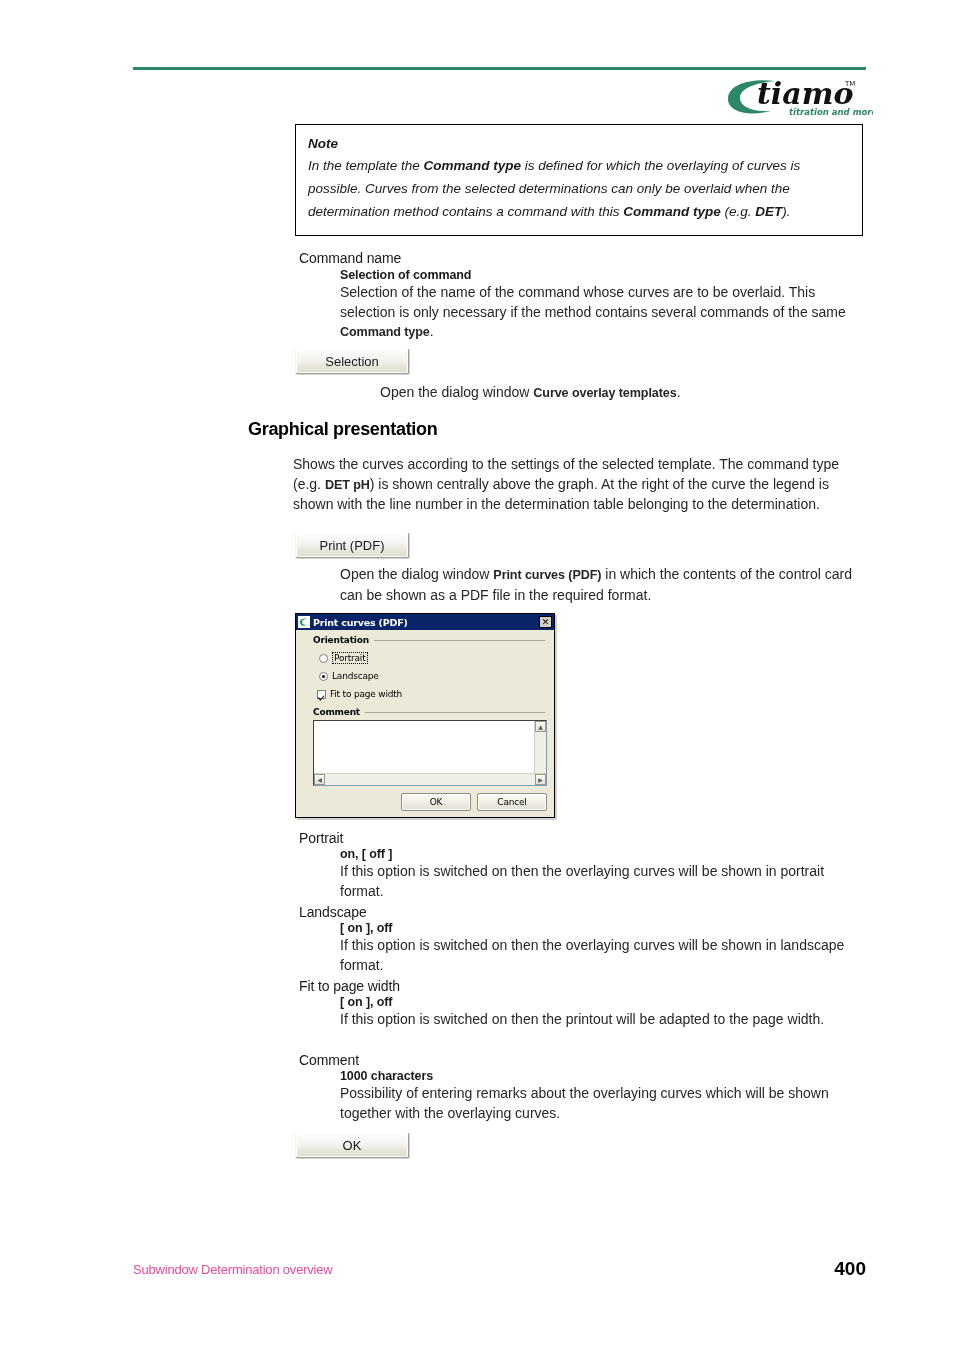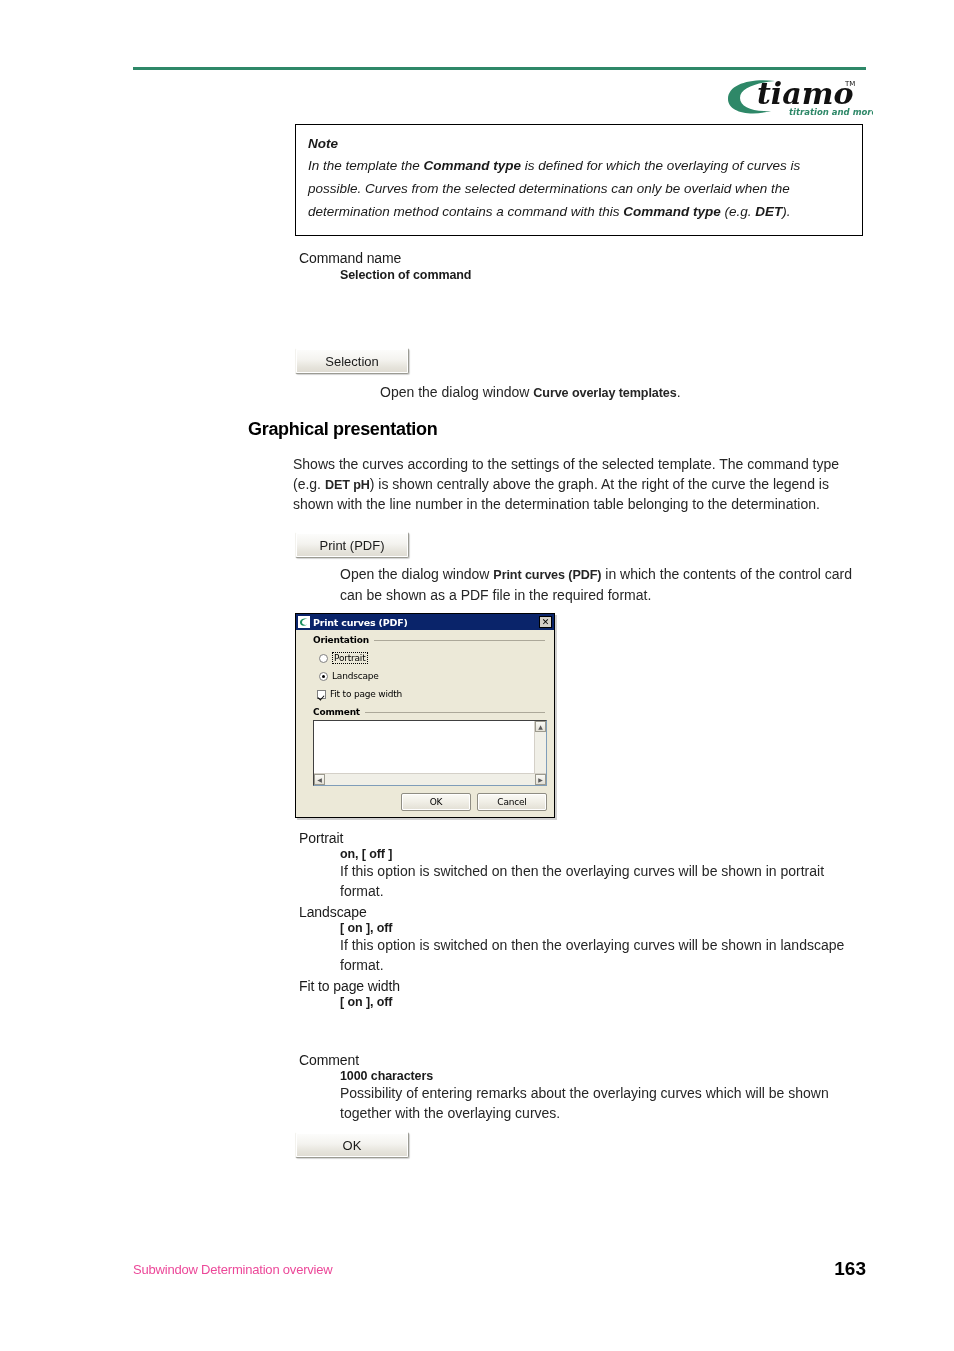--- a/index.html
+++ b/index.html
@@ -316,20 +316,21 @@
     </svg>
   </div>
 
   <div class="note-box">
     <div class="note-title">Note</div>
     <div class="note-body"><span>In the template the </span><b>Command type</b><span> is defined for which the overlaying of curves is possible. Curves from the selected determinations can only be overlaid when the determination method contains a command with this </span><b>Command type</b><span> (e.g. </span><b>DET</b><span>).</span></div>
   </div>
 
   <div class="term" style="left:293px; top:250px;">Command name</div>
   <div class="subterm" style="left:340px; top:267px;">Selection of command</div>
+  <div class="para" style="left:340px; top:283px; width:524px;"><span>Selection of the name of the command whose curves are to be overlaid. This selection is only necessary if the method contains several commands of the same </span><b>Command type</b><span>.</span></div>
 
   <div class="doc-btn" style="left:295px; top:348px; width:114px; height:26px;">Selection</div>
   <div class="para" style="left:340px; top:383px; width:524px;margin-left:40px;"><span>Open the dialog window </span><b>Curve overlay templates</b><span>.</span></div>
 
   <div class="section-head" style="left:248px; top:419px;">Graphical presentation</div>
   <div class="para" style="left:293px; top:455px; width:571px;"><span>Shows the curves according to the settings of the selected template. The command type (e.g. </span><b>DET pH</b><span>) is shown centrally above the graph. At the right of the curve the legend is shown with the line number in the determination table belonging to the determination.</span></div>
 
   <div class="doc-btn" style="left:295px; top:532px; width:114px; height:26px;">Print (PDF)</div>
   <div class="para" style="left:340px; top:565px; width:524px;"><span>Open the dialog window </span><b>Print curves (PDF)</b><span> in which the contents of the control card can be shown as a PDF file in the required format.</span></div>
 
@@ -394,23 +395,24 @@
   <div class="term" style="left:293px; top:830px;">Portrait</div>
   <div class="subterm" style="left:340px; top:846px;">on, [ off ]</div>
   <div class="para" style="left:340px; top:862px; width:524px;">If this option is switched on then the overlaying curves will be shown in portrait format.</div>
 
   <div class="term" style="left:293px; top:904px;">Landscape</div>
   <div class="subterm" style="left:340px; top:920px;">[ on ], off</div>
   <div class="para" style="left:340px; top:936px; width:524px;">If this option is switched on then the overlaying curves will be shown in landscape format.</div>
 
   <div class="term" style="left:293px; top:978px;">Fit to page width</div>
   <div class="subterm" style="left:340px; top:994px;">[ on ], off</div>
+  <div class="para" style="left:340px; top:1010px; width:524px;">If this option is switched on then the printout will be adapted to the page width.</div>
 
   <div class="term" style="left:293px; top:1052px;">Comment</div>
   <div class="subterm" style="left:340px; top:1068px;">1000 characters</div>
   <div class="para" style="left:340px; top:1084px; width:524px;">Possibility of entering remarks about the overlaying curves which will be shown together with the overlaying curves.</div>
 
   <div class="doc-btn" style="left:295px; top:1132px; width:114px; height:26px;">OK</div>
 
   <div class="footer-text">Subwindow Determination overview</div>
-  <div class="footer-page">163</div>
+  <div class="footer-page">400</div>
 
 </div>
 
 </body></html>

